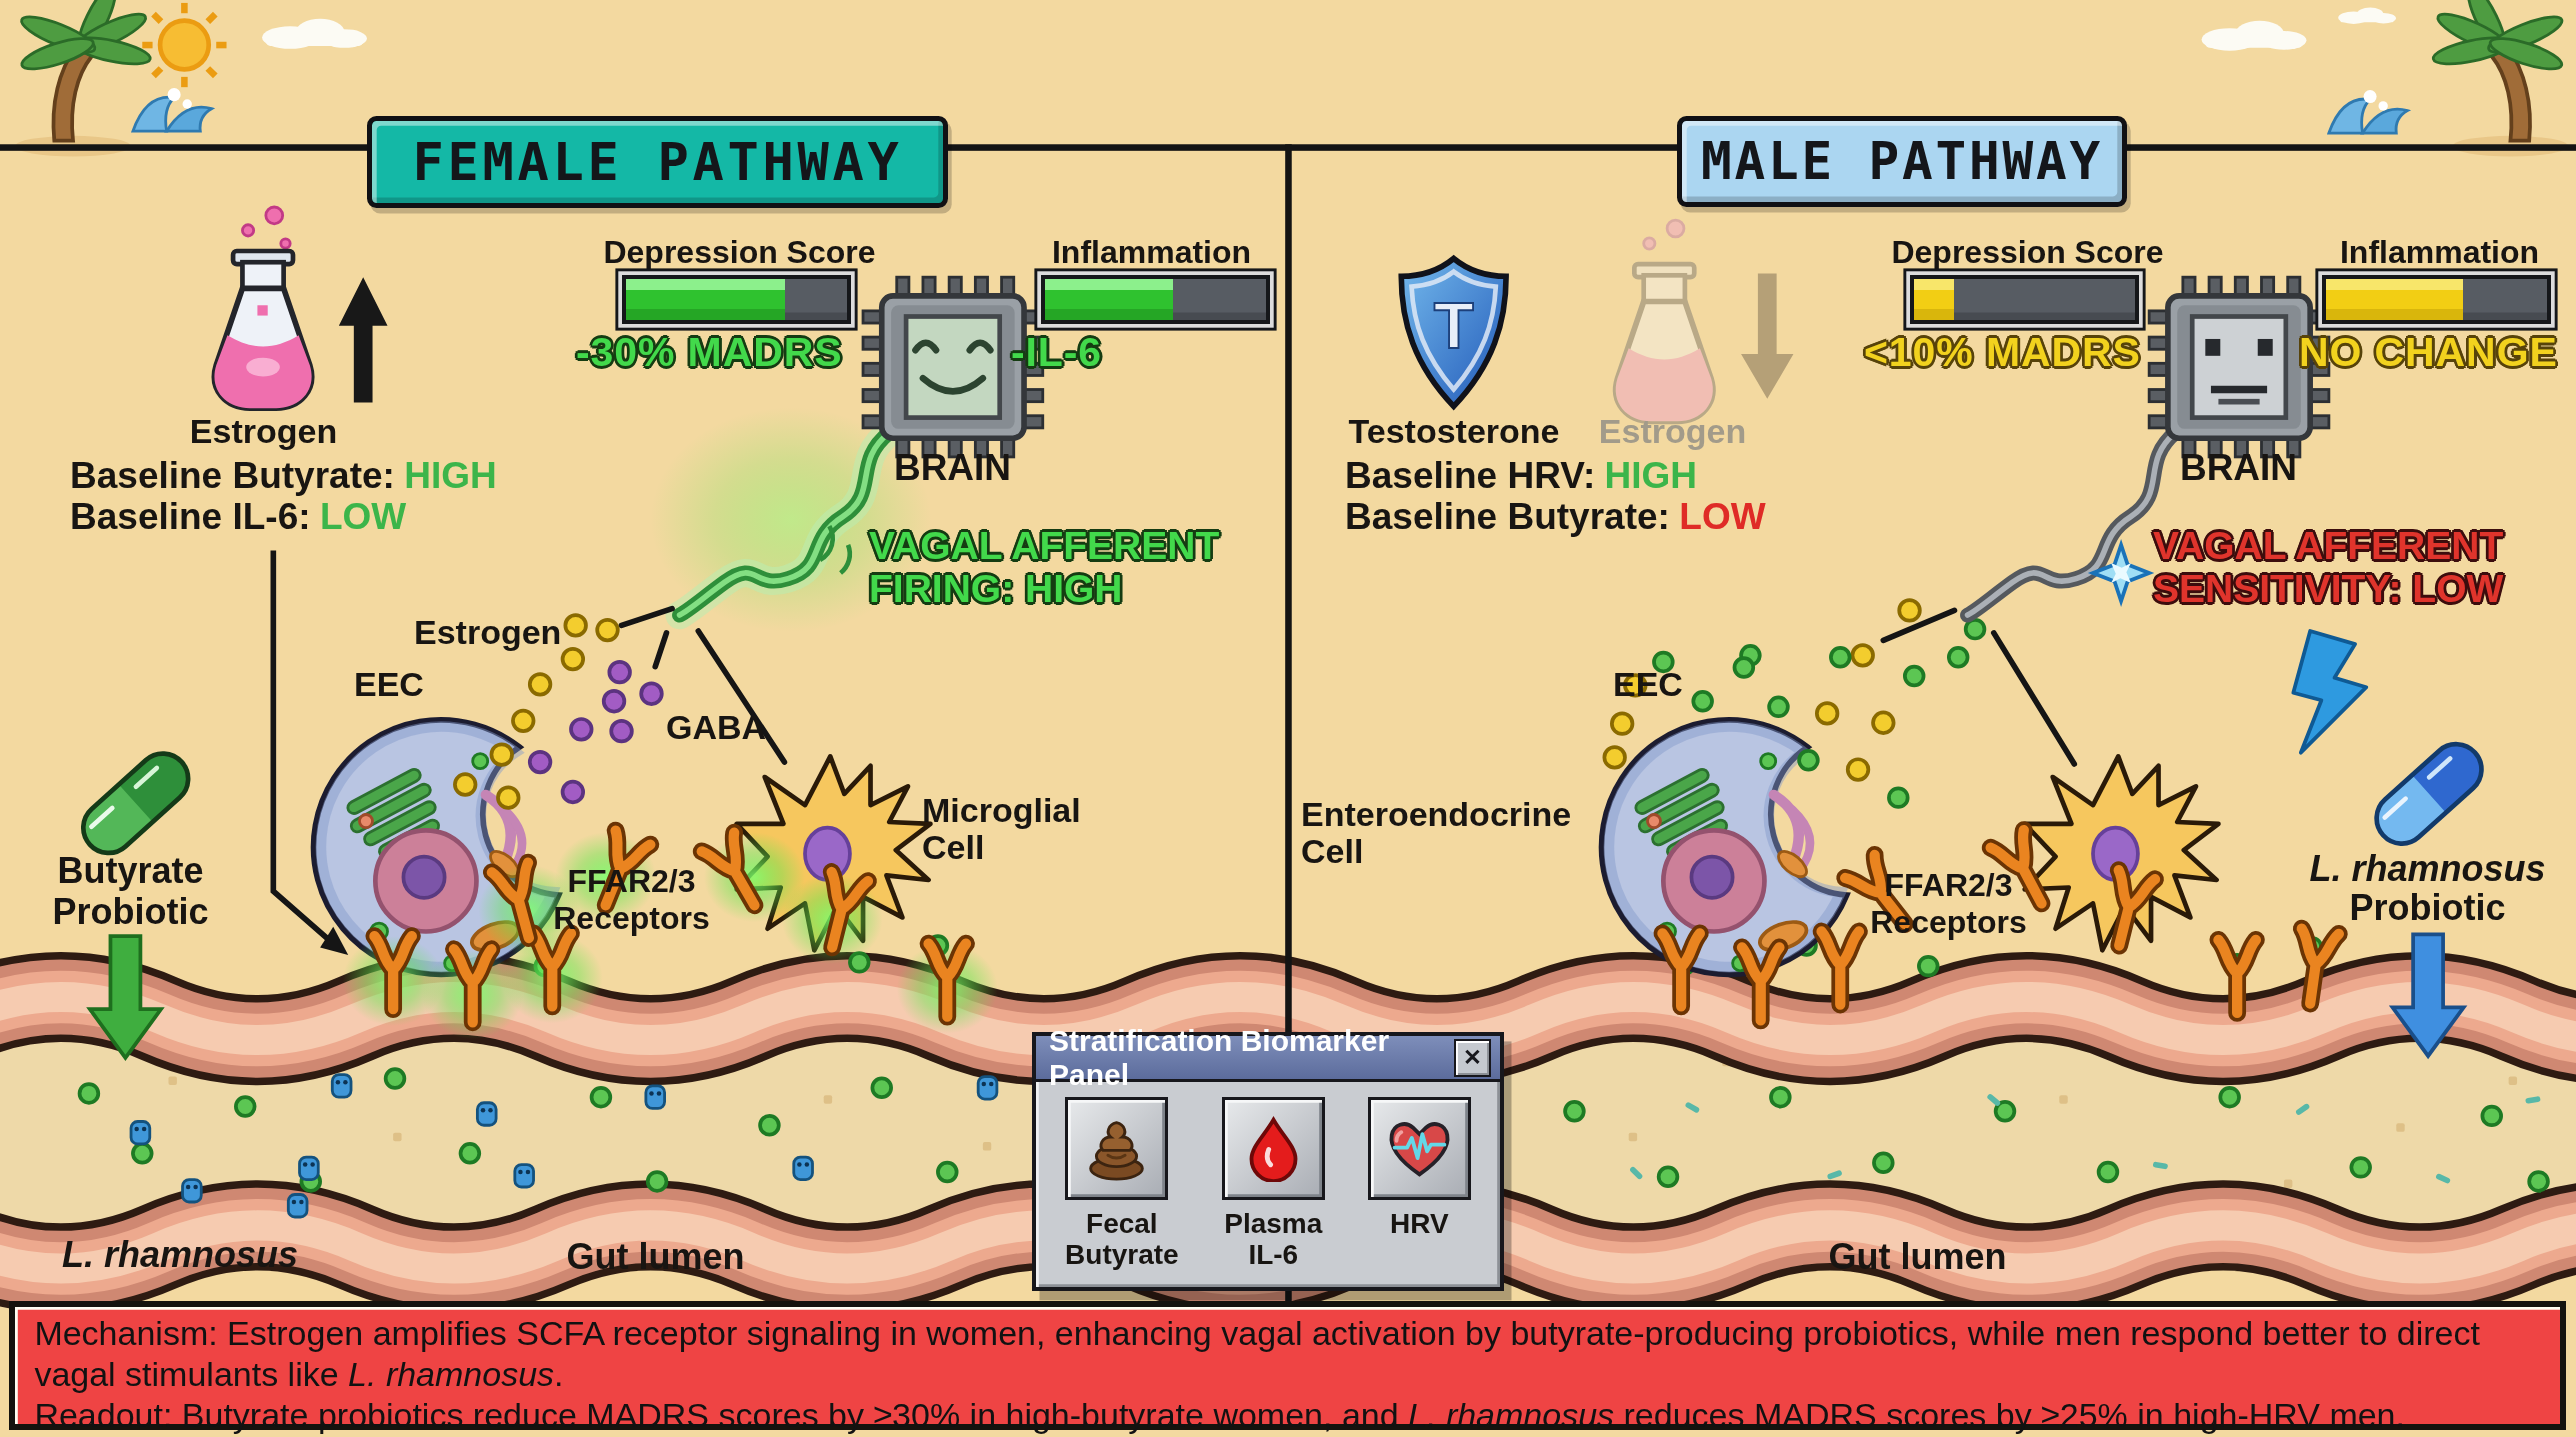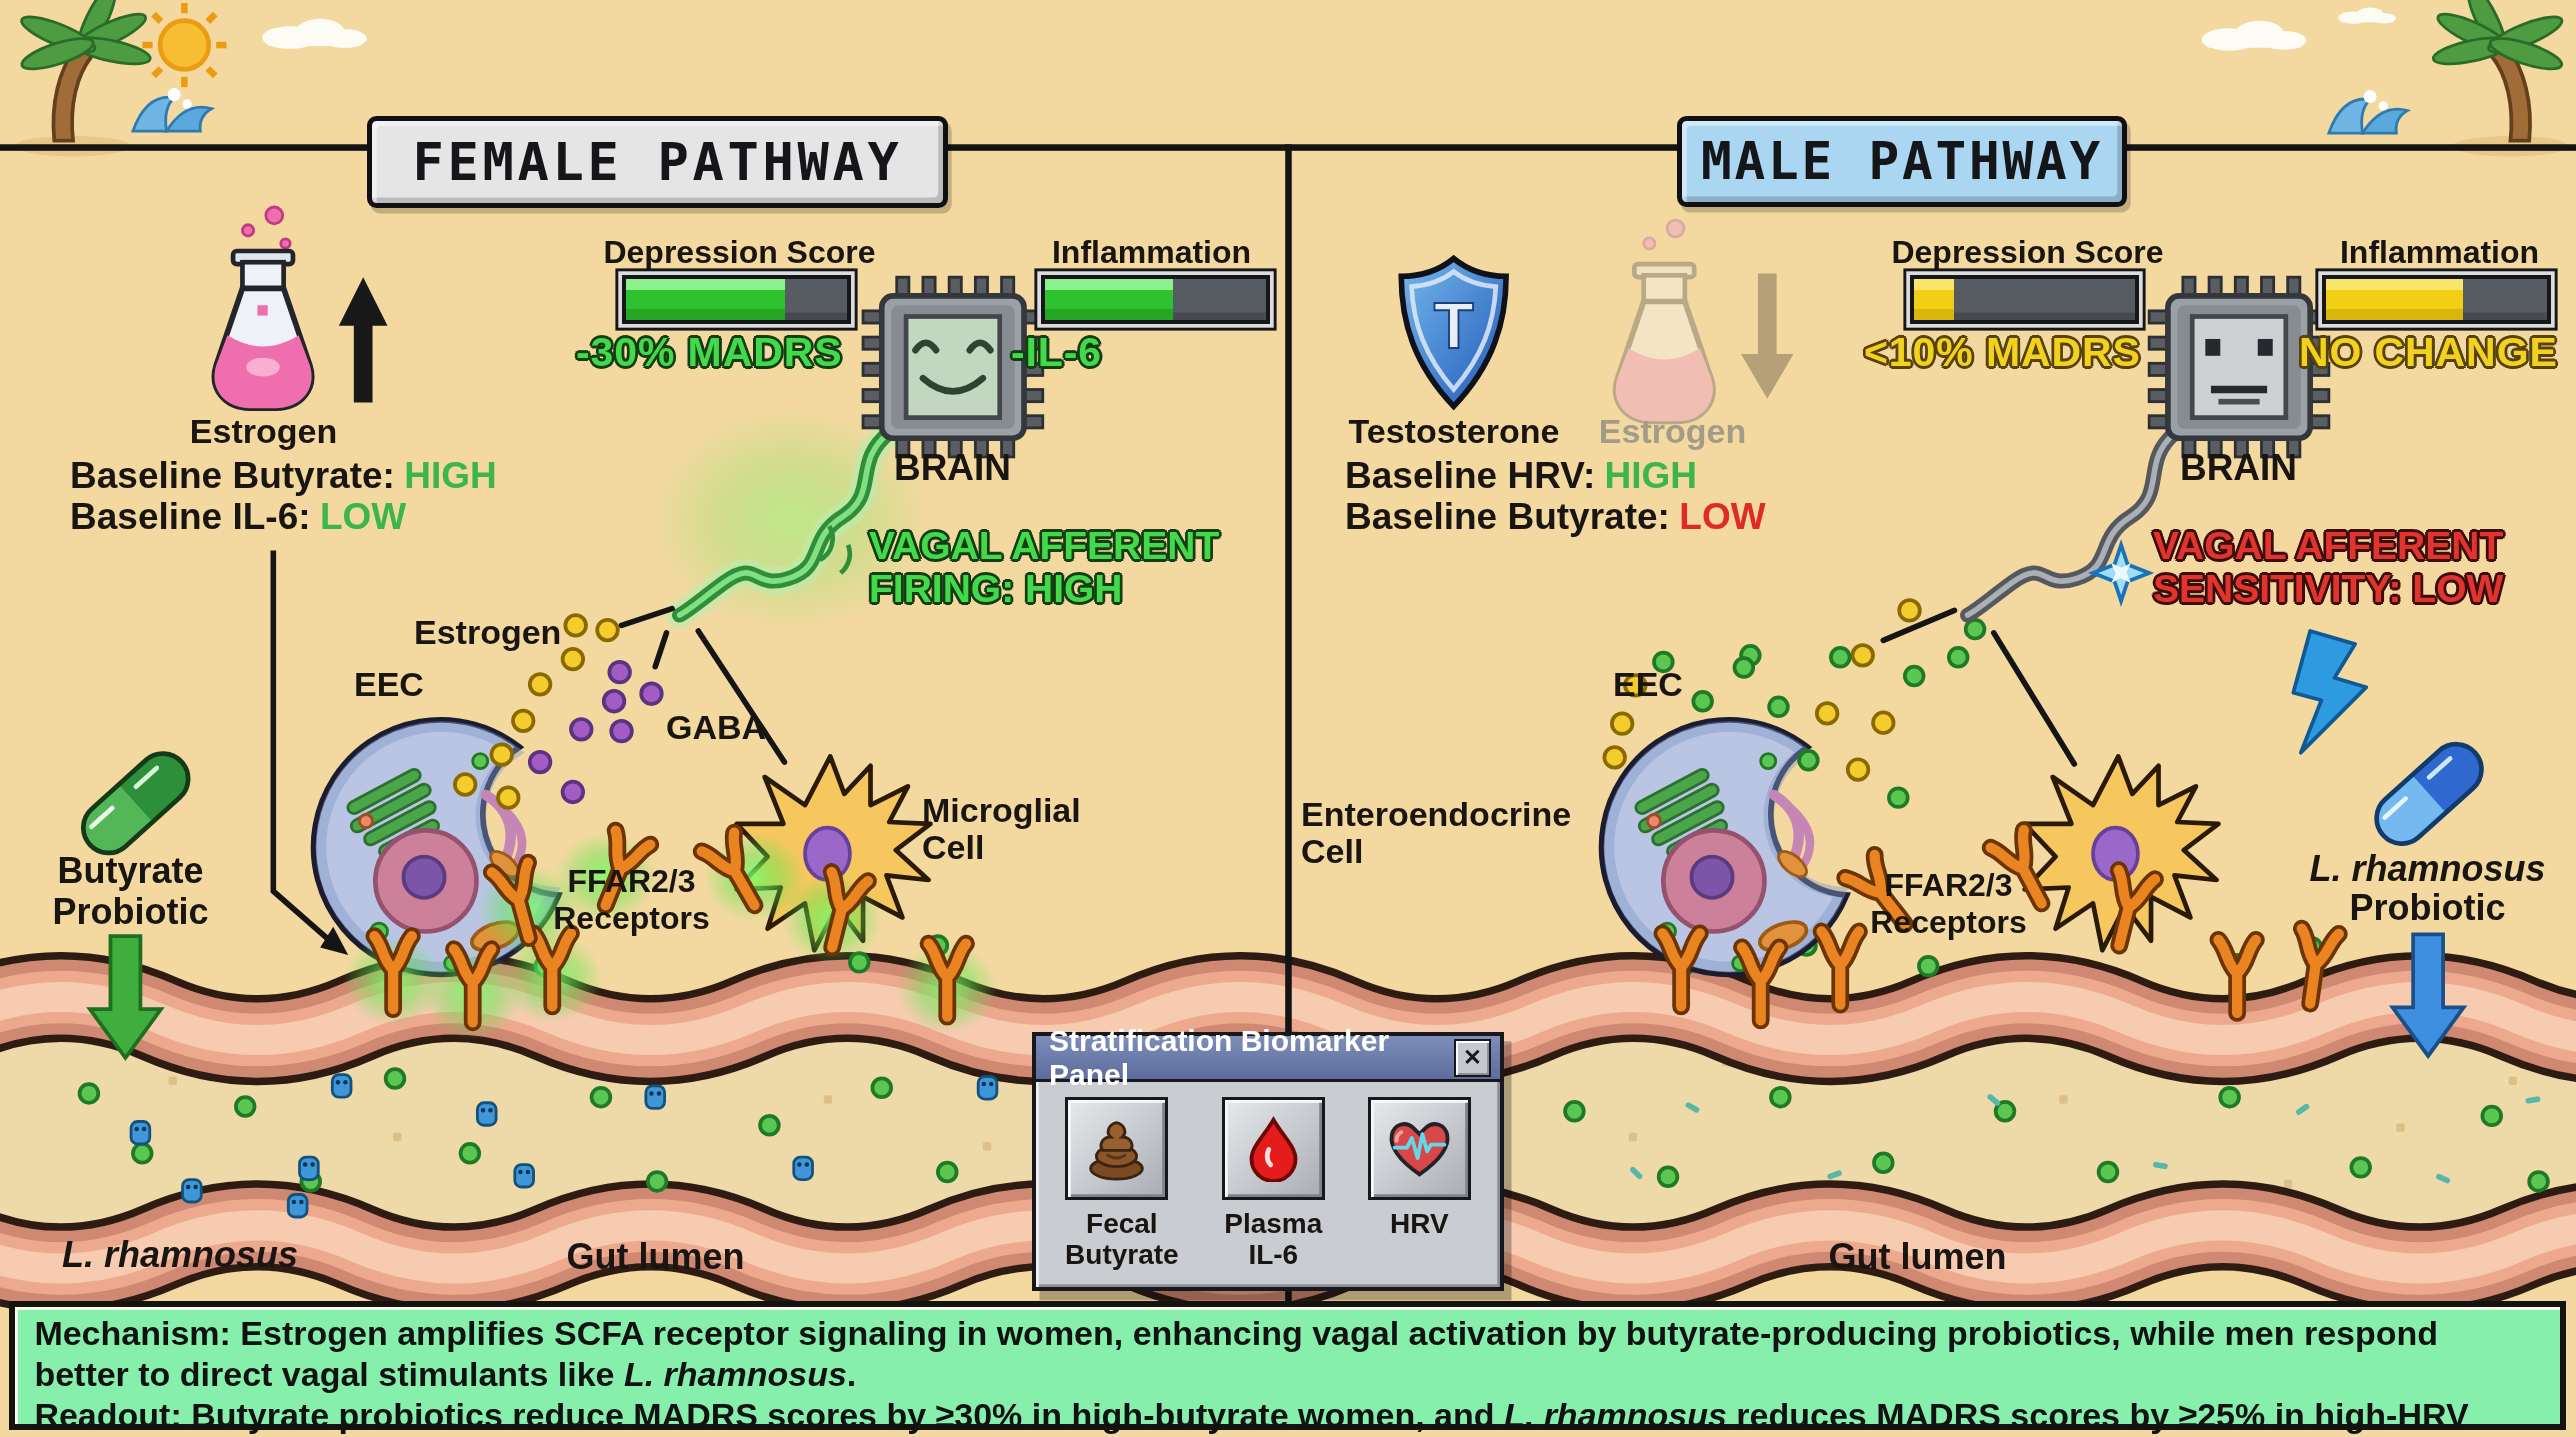--- a/index.html
+++ b/index.html
@@ -4,21 +4,21 @@
 <style>
   html,body{margin:0;padding:0;background:#888;}
   #stage{position:relative;width:2576px;height:1438px;background:#f3d9a0;overflow:hidden;
          font-family:"Liberation Sans", sans-serif;color:#181512;}
   .abs{position:absolute;}
   #title{left:0;right:0;top:11.2px;text-align:center;font-family:"DejaVu Sans Mono",monospace;
          font-weight:900;font-size:82px;letter-spacing:4.7px;color:#121212;white-space:nowrap;z-index:20;}
   .badge{position:absolute;z-index:21;border:5.6px solid #101014;border-radius:9.4px;display:grid;place-items:center;
          font-family:"DejaVu Sans Mono",monospace;font-weight:800;color:#14161a;
          box-shadow:inset 4.7px 4.7px 0 rgba(255,255,255,.45), inset -4.7px -5.6px 0 rgba(0,0,0,.18), 3.7px 5.6px 0 rgba(0,0,0,.2);}
-  #badge-f{left:367px;top:116px;width:571px;height:82px;background:#e5e5e5;font-size:52px;letter-spacing:3.7px;}
+  #badge-f{left:367px;top:116px;width:571px;height:82px;background:#14b8a6;font-size:52px;letter-spacing:3.7px;}
   #badge-m{left:1677px;top:116px;width:440px;height:81px;background:#abd6f1;font-size:51px;letter-spacing:2.8px;}
   .lbl{position:absolute;z-index:20;font-weight:700;font-size:34px;color:#181512;}
   .ctr{text-align:center;}
   .pre{white-space:pre-line;line-height:37px;}
   .ital{font-style:italic;}
   .gray{color:#a29b8a;}
   .v-green{color:#3cb54a;margin-left:9.4px;}
   .v-red{color:#df2b26;margin-left:9.4px;}
   .bl{position:absolute;z-index:20;font-weight:800;font-size:37px;}
   .gauge-label{position:absolute;z-index:20;font-weight:800;font-size:32px;text-align:center;}
@@ -41,22 +41,22 @@
   #ptitle{height:43px;background:linear-gradient(#7e8eba,#5c6c9c);border-bottom:3.7px solid #17171c;color:#fff;
           font-size:30px;font-weight:800;display:flex;align-items:center;justify-content:space-between;padding:0 9.4px 0 13px;}
   #pclose{width:34px;height:34px;background:#c5c9cf;border:2.8px solid #17171c;color:#17171c;font-size:22.5px;font-weight:800;
           display:grid;place-items:center;box-shadow:inset 1.9px 1.9px 0 #fff, inset -1.9px -1.9px 0 #8c9096;cursor:pointer;}
   #pbody{display:flex;justify-content:space-around;padding:15px 7.5px 3.7px;}
   .pitem{display:flex;flex-direction:column;}
   .ptile{width:97px;height:97px;border:3.7px solid #17171c;background:linear-gradient(135deg,#e7e9eb,#a9adb4);
          box-shadow:inset 2.8px 2.8px 0 #f6f7f8, inset -2.8px -2.8px 0 #7e838a;display:grid;place-items:center;cursor:pointer;}
   .plabel{margin-top:7.5px;font-size:28px;font-weight:800;text-align:center;white-space:pre-line;line-height:31px;}
   
-  #footer{left:9.4px;top:1301px;width:2557px;height:129px;z-index:30;background:#86efac;border:6.6px solid #15130e;
-          box-sizing:border-box;padding:5.6px 19px;font-size:34px;font-weight:700;line-height:41px;color:#121212;
+  #footer{left:9.4px;top:1301px;width:2557px;height:129px;z-index:30;background:#ef4444;border:6.6px solid #15130e;
+          box-sizing:border-box;padding:5.6px 19px;font-size:34px;font-weight:400;line-height:41px;color:#121212;
           box-shadow:inset 2.8px 2.8px 0 #fffdf2;}
 </style>
 </head>
 <body>
 
 <div id="stage">
 
 <svg class="abs" width="2576" height="1438" viewBox="0 0 2752 1536" style="left:0;top:0;z-index:1">
   <defs>
     <radialGradient id="gg">

